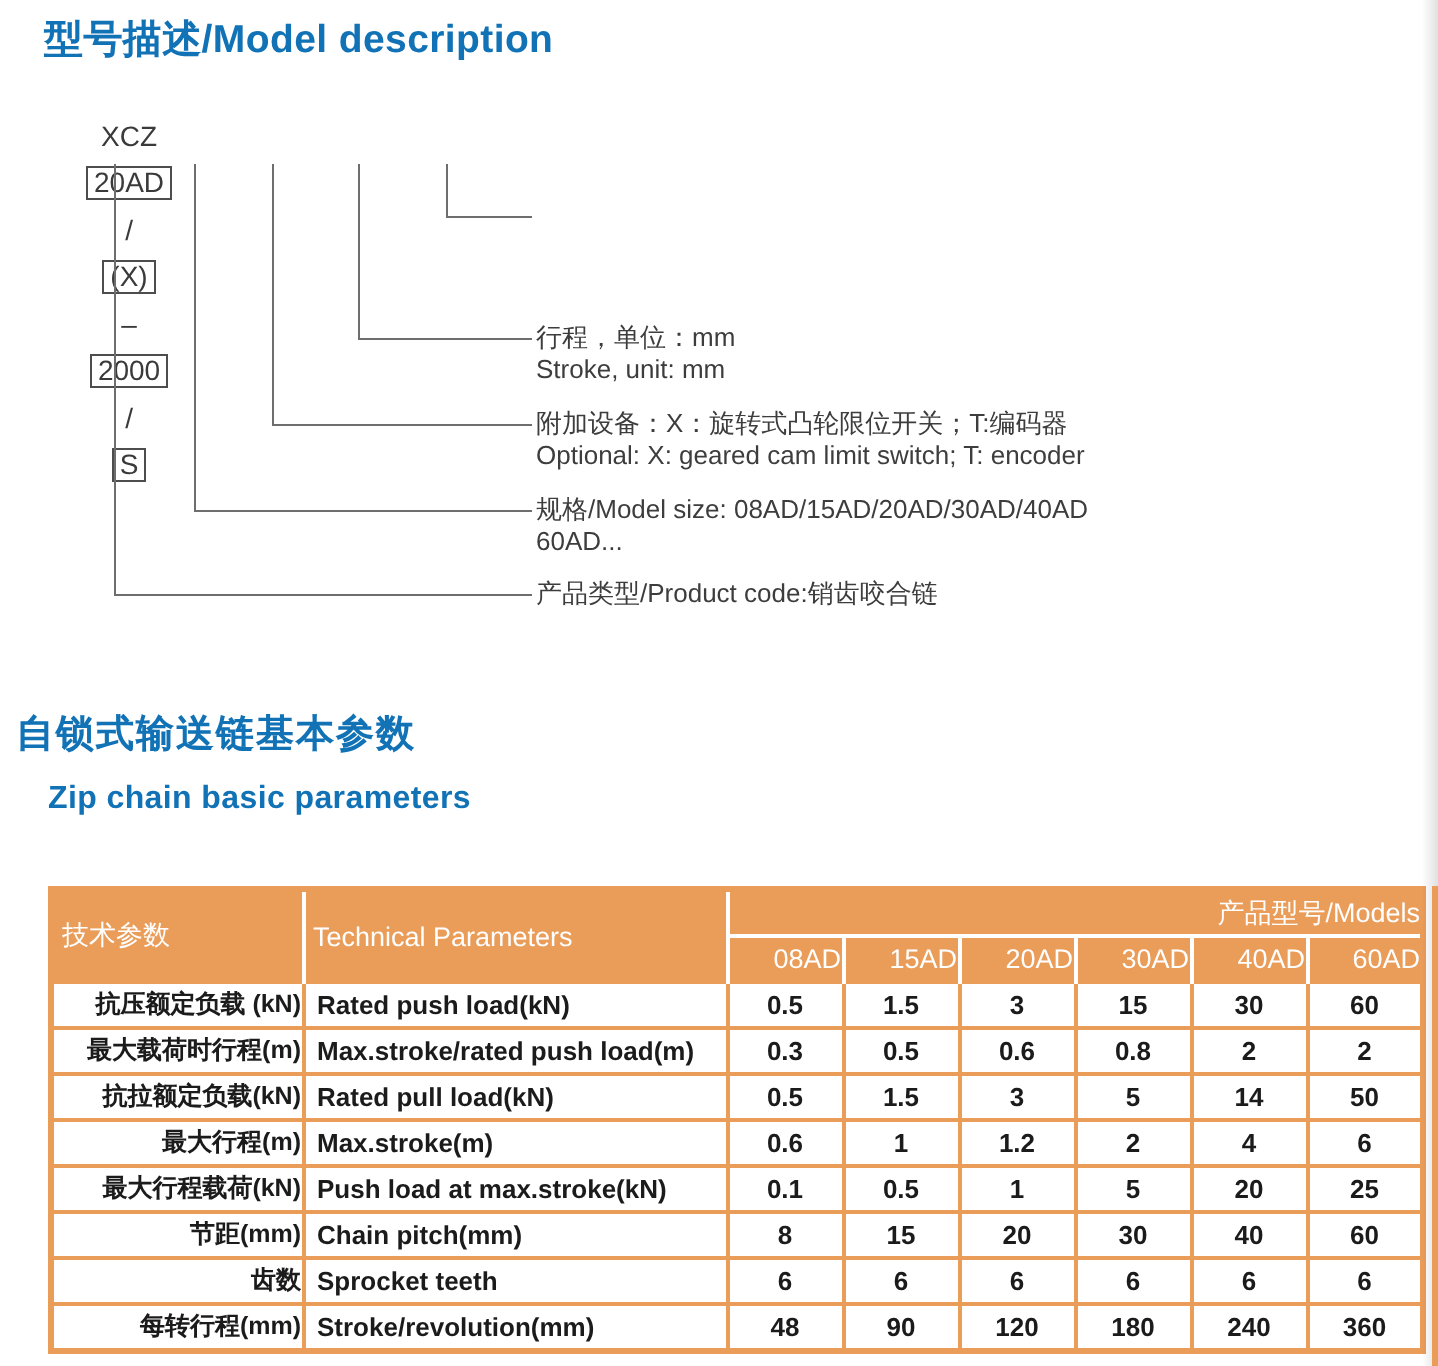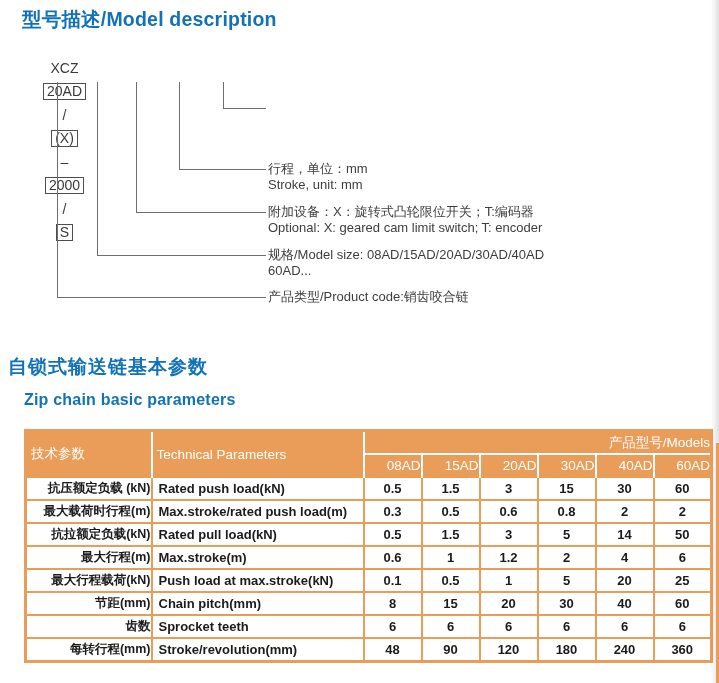--- a/index.html
+++ b/index.html
@@ -39,21 +39,21 @@
   .conn{
     border-left:1px solid #6e6e6e;
     border-bottom:1px solid #6e6e6e;
   }
   
   .anno{
     left:268px;
     font-size:13px;line-height:16px;color:#3d3d3d;white-space:nowrap;
   }
   
-  .tbl-wrap{left:24px;top:429px;}
+  .tbl-wrap{left:24px;top:443px;}
   table{
     border-collapse:collapse;table-layout:fixed;width:688px;
     border:3px solid var(--orange);
     font-size:13px;
   }
   th{
     background:var(--orange);color:#ffffff;font-weight:normal;
     border:2px solid #ffffff;border-bottom:none;
     height:21px;padding:0;text-align:right;
     font-size:13.5px;

